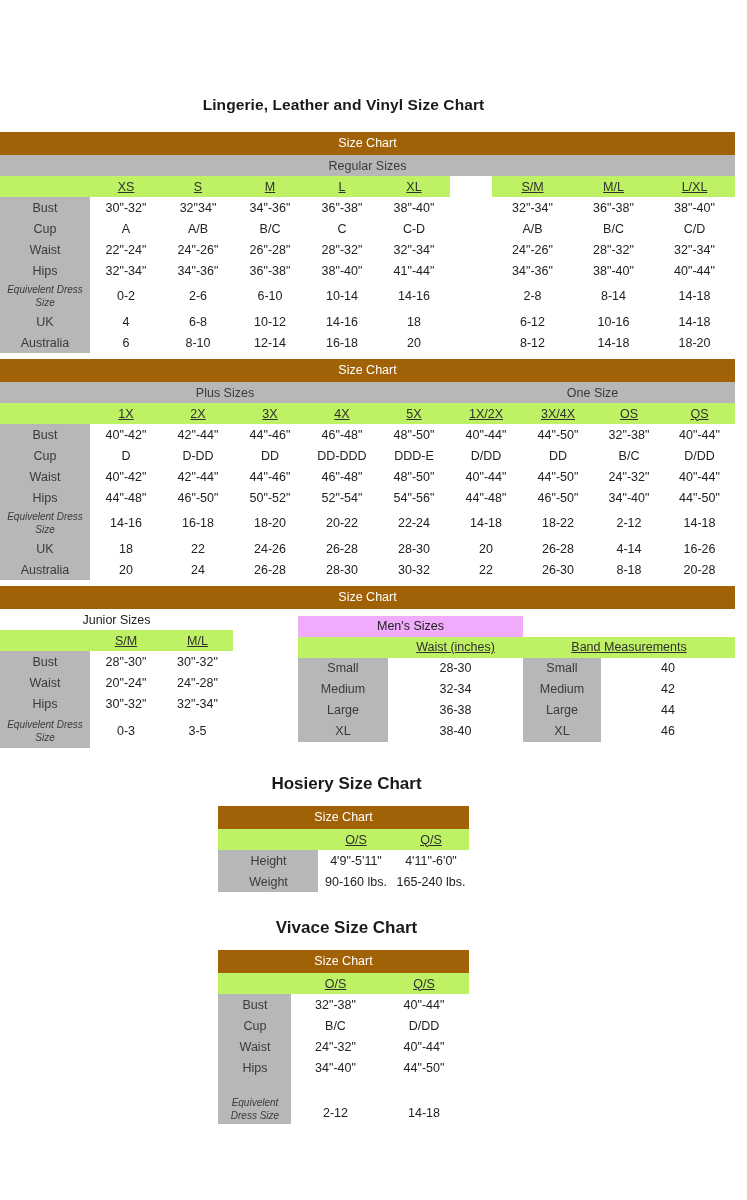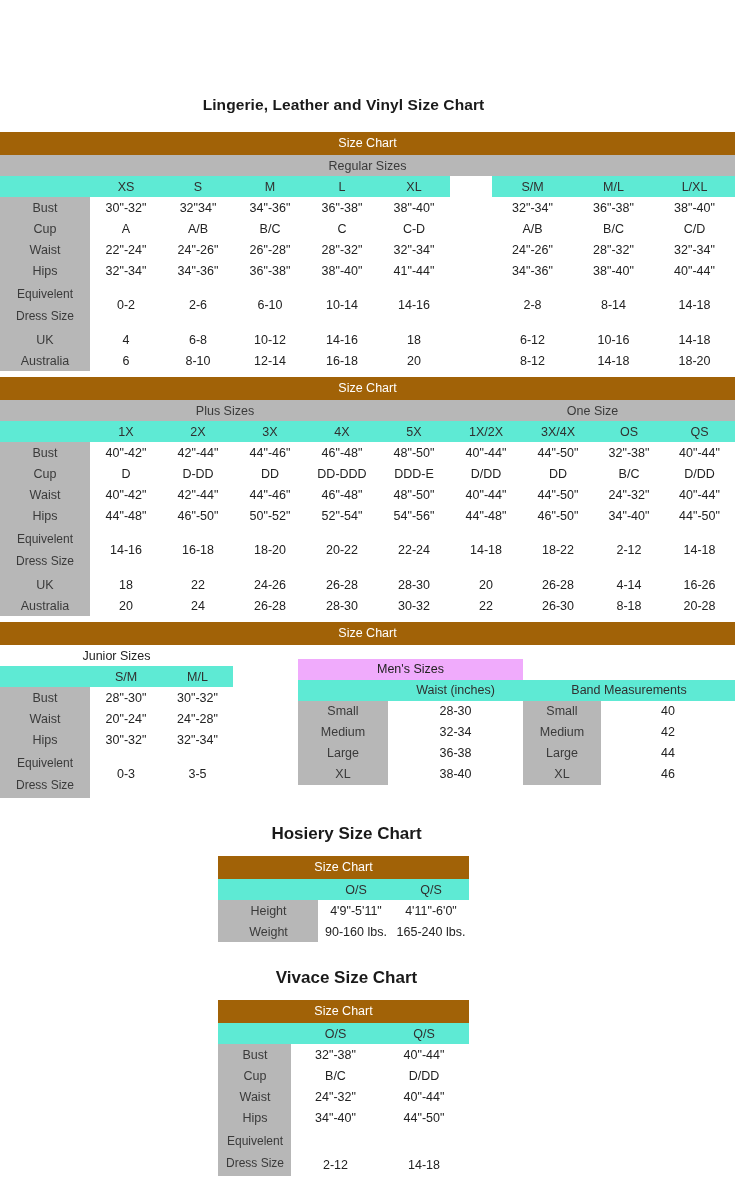--- a/index.html
+++ b/index.html
@@ -48,22 +48,23 @@
   .blackbar {
     background: #a16207;
     color: #ffffff;
     font-size: 12.5px;
     text-align: center;
     height: 19px;
     line-height: 19px;
     font-weight: normal;
   }
   .grayhdr {
-    background: #5eead4;
+    background: #bef264;
     color: #303030;
+    text-decoration: underline;
   }
   .graycell {
     background: #b7b7b7;
     color: #3a3a3a;
     text-align: center;
   }
   .rowlabel {
     background: #b7b7b7;
     color: #3a3a3a;
     text-align: center;
@@ -87,21 +88,21 @@
   .gap-block { width: 65px; }
   .mens-block { width: 437px; }
 
   table.junior { width: 233px; }
   table.mens { width: 437px; }
 
   table.hosiery { width: 250px; margin: 0 auto; }
   table.vivace { width: 250px; margin: 0 auto; }
 
   .tall-label { height: 34px; }
-  .two-line { line-height: 22px; font-size: 12px; }
+  .two-line { line-height: 13px; font-size: 10px; font-style: italic; }
   .vivace-tall td { height: 46px; vertical-align: bottom; padding-bottom: 4px; }
 </style>
 </head>
 <body>
 
 <div class="page">
 
   <h1 class="title">Lingerie, Leather and Vinyl Size Chart</h1>
 
   <table class="main">

